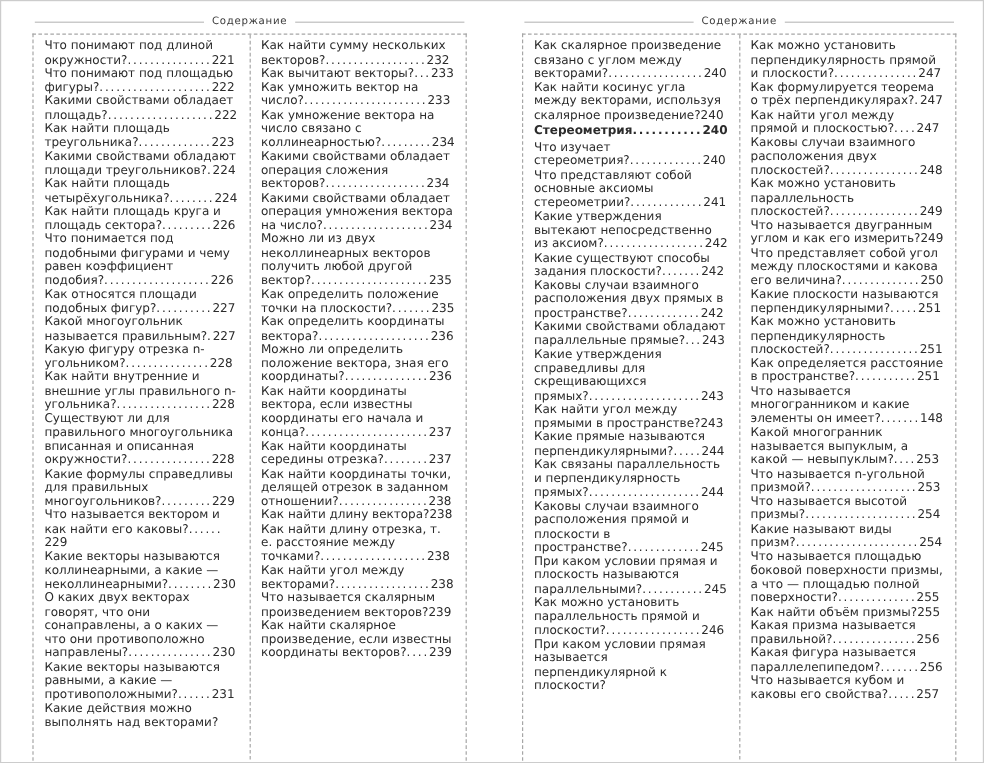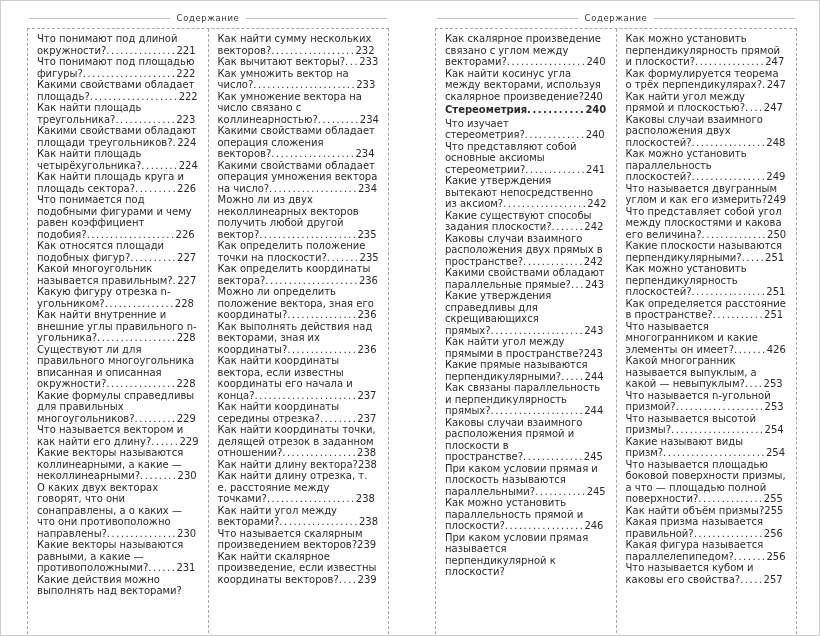--- a/index.html
+++ b/index.html
@@ -41,38 +41,37 @@
             <div class="entry"><span class="q">Какими свойствами обладают площади треугольников?</span><span class="dots">.</span><span class="num">224</span></div>
             <div class="entry"><span class="q">Как найти площадь четырёхугольника?</span><span class="dots">........</span><span class="num">224</span></div>
             <div class="entry"><span class="q">Как найти площадь круга и площадь сектора?</span><span class="dots">.........</span><span class="num">226</span></div>
             <div class="entry"><span class="q">Что понимается под подобными фигурами и чему равен коэффициент подобия?</span><span class="dots">...................</span><span class="num">226</span></div>
             <div class="entry"><span class="q">Как относятся площади подобных фигур?</span><span class="dots">..........</span><span class="num">227</span></div>
             <div class="entry"><span class="q">Какой многоугольник называется правильным?</span><span class="dots">.</span><span class="num">227</span></div>
             <div class="entry"><span class="q">Какую фигуру отрезка n-угольником?</span><span class="dots">...............</span><span class="num">228</span></div>
             <div class="entry"><span class="q">Как найти внутренние и внешние углы правильного n-угольника?</span><span class="dots">.................</span><span class="num">228</span></div>
             <div class="entry"><span class="q">Существуют ли для правильного многоугольника вписанная и описанная окружности?</span><span class="dots">...............</span><span class="num">228</span></div>
             <div class="entry"><span class="q">Какие формулы справедливы для правильных многоугольников?</span><span class="dots">.........</span><span class="num">229</span></div>
-            <div class="entry"><span class="q">Что называется вектором и как найти его длину?</span><span class="dots">......</span><span class="num">229</span></div>
+            <div class="entry"><span class="q">Что называется вектором и как найти его каковы?</span><span class="dots">......</span><span class="num">229</span></div>
             <div class="entry"><span class="q">Какие векторы называются коллинеарными, а какие — неколлинеарными?</span><span class="dots">........</span><span class="num">230</span></div>
             <div class="entry"><span class="q">О каких двух векторах говорят, что они сонаправлены, а о каких — что они противоположно направлены?</span><span class="dots">...............</span><span class="num">230</span></div>
             <div class="entry"><span class="q">Какие векторы называются равными, а какие — противоположными?</span><span class="dots">......</span><span class="num">231</span></div>
             <div class="entry"><span class="q">Какие действия можно выполнять над векторами?</span></div>
           </div>
         <div class="col">
             <div class="entry"><span class="q">Как найти сумму нескольких векторов?</span><span class="dots">..................</span><span class="num">232</span></div>
             <div class="entry"><span class="q">Как вычитают векторы?</span><span class="dots">...</span><span class="num">233</span></div>
             <div class="entry"><span class="q">Как умножить вектор на число?</span><span class="dots">......................</span><span class="num">233</span></div>
             <div class="entry"><span class="q">Как умножение вектора на число связано с коллинеарностью?</span><span class="dots">.........</span><span class="num">234</span></div>
             <div class="entry"><span class="q">Какими свойствами обладает операция сложения векторов?</span><span class="dots">..................</span><span class="num">234</span></div>
             <div class="entry"><span class="q">Какими свойствами обладает операция умножения вектора на число?</span><span class="dots">...................</span><span class="num">234</span></div>
             <div class="entry"><span class="q">Можно ли из двух неколлинеарных векторов получить любой другой вектор?</span><span class="dots">.....................</span><span class="num">235</span></div>
             <div class="entry"><span class="q">Как определить положение точки на плоскости?</span><span class="dots">.......</span><span class="num">235</span></div>
             <div class="entry"><span class="q">Как определить координаты вектора?</span><span class="dots">....................</span><span class="num">236</span></div>
             <div class="entry"><span class="q">Можно ли определить положение вектора, зная его координаты?</span><span class="dots">...............</span><span class="num">236</span></div>
-            <div class="entry"><span class="q">Как выполнять действия над векторами, зная их координаты?</span><span class="dots">...............</span><span class="num">236</span></div>
             <div class="entry"><span class="q">Как найти координаты вектора, если известны координаты его начала и конца?</span><span class="dots">......................</span><span class="num">237</span></div>
             <div class="entry"><span class="q">Как найти координаты середины отрезка?</span><span class="dots">........</span><span class="num">237</span></div>
             <div class="entry"><span class="q">Как найти координаты точки, делящей отрезок в заданном отношении?</span><span class="dots">................</span><span class="num">238</span></div>
             <div class="entry"><span class="q">Как найти длину вектора?</span><span class="dots"></span><span class="num">238</span></div>
             <div class="entry"><span class="q">Как найти длину отрезка, т. е. расстояние между точками?</span><span class="dots">...................</span><span class="num">238</span></div>
             <div class="entry"><span class="q">Как найти угол между векторами?</span><span class="dots">.................</span><span class="num">238</span></div>
             <div class="entry"><span class="q">Что называется скалярным произведением векторов?</span><span class="dots"></span><span class="num">239</span></div>
             <div class="entry"><span class="q">Как найти скалярное произведение, если известны координаты векторов?</span><span class="dots">....</span><span class="num">239</span></div>
           </div>
       </div>
@@ -109,21 +108,21 @@
             <div class="entry"><span class="q">Как можно установить перпендикулярность прямой и плоскости?</span><span class="dots">...............</span><span class="num">247</span></div>
             <div class="entry"><span class="q">Как формулируется теорема о трёх перпендикулярах?</span><span class="dots">.</span><span class="num">247</span></div>
             <div class="entry"><span class="q">Как найти угол между прямой и плоскостью?</span><span class="dots">....</span><span class="num">247</span></div>
             <div class="entry"><span class="q">Каковы случаи взаимного расположения двух плоскостей?</span><span class="dots">................</span><span class="num">248</span></div>
             <div class="entry"><span class="q">Как можно установить параллельность плоскостей?</span><span class="dots">................</span><span class="num">249</span></div>
             <div class="entry"><span class="q">Что называется двугранным углом и как его измерить?</span><span class="dots"></span><span class="num">249</span></div>
             <div class="entry"><span class="q">Что представляет собой угол между плоскостями и какова его величина?</span><span class="dots">..............</span><span class="num">250</span></div>
             <div class="entry"><span class="q">Какие плоскости называются перпендикулярными?</span><span class="dots">.....</span><span class="num">251</span></div>
             <div class="entry"><span class="q">Как можно установить перпендикулярность плоскостей?</span><span class="dots">................</span><span class="num">251</span></div>
             <div class="entry"><span class="q">Как определяется расстояние в пространстве?</span><span class="dots">...........</span><span class="num">251</span></div>
-            <div class="entry"><span class="q">Что называется многогранником и какие элементы он имеет?</span><span class="dots">.......</span><span class="num">426</span></div>
+            <div class="entry"><span class="q">Что называется многогранником и какие элементы он имеет?</span><span class="dots">.......</span><span class="num">148</span></div>
             <div class="entry"><span class="q">Какой многогранник называется выпуклым, а какой — невыпуклым?</span><span class="dots">....</span><span class="num">253</span></div>
             <div class="entry"><span class="q">Что называется n-угольной призмой?</span><span class="dots">...................</span><span class="num">253</span></div>
             <div class="entry"><span class="q">Что называется высотой призмы?</span><span class="dots">....................</span><span class="num">254</span></div>
             <div class="entry"><span class="q">Какие называют виды призм?</span><span class="dots">......................</span><span class="num">254</span></div>
             <div class="entry"><span class="q">Что называется площадью боковой поверхности призмы, а что — площадью полной поверхности?</span><span class="dots">..............</span><span class="num">255</span></div>
             <div class="entry"><span class="q">Как найти объём призмы?</span><span class="dots"></span><span class="num">255</span></div>
             <div class="entry"><span class="q">Какая призма называется правильной?</span><span class="dots">...............</span><span class="num">256</span></div>
             <div class="entry"><span class="q">Какая фигура называется параллелепипедом?</span><span class="dots">.......</span><span class="num">256</span></div>
             <div class="entry"><span class="q">Что называется кубом и каковы его свойства?</span><span class="dots">.....</span><span class="num">257</span></div>
           </div>

